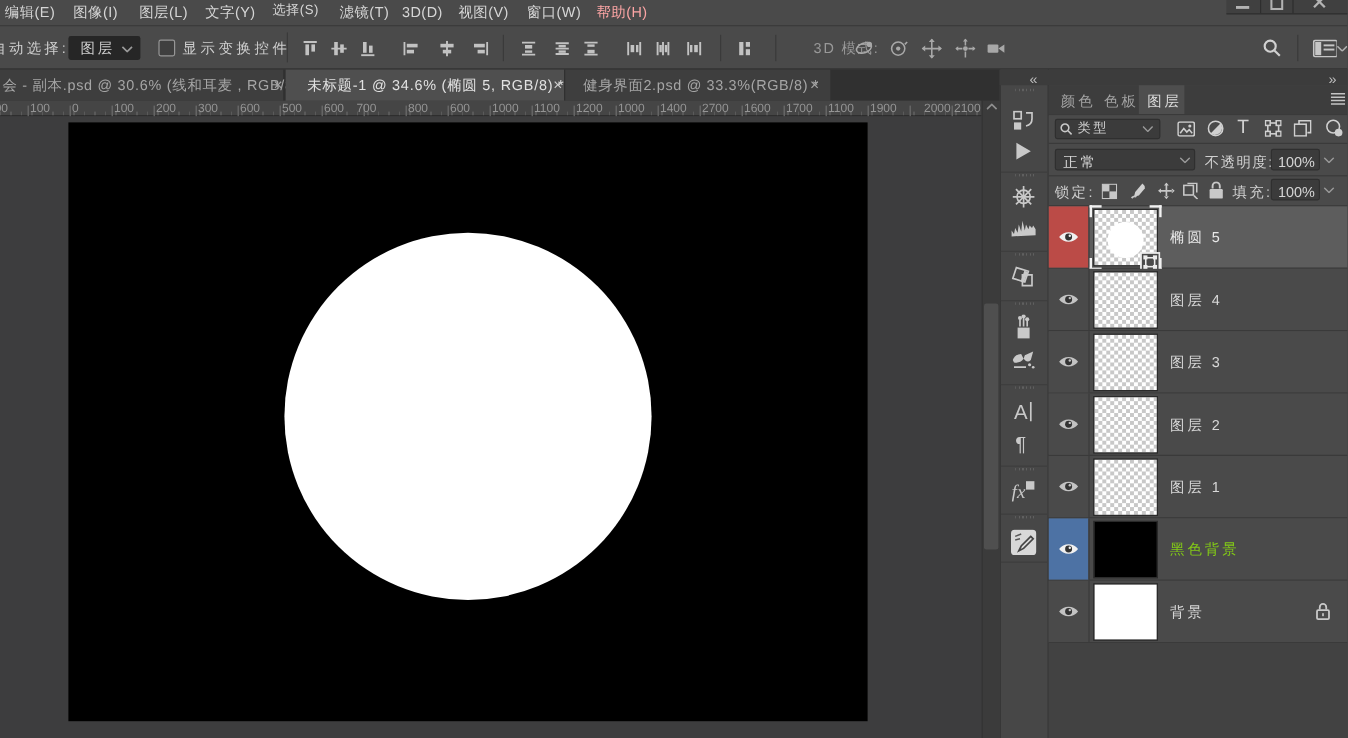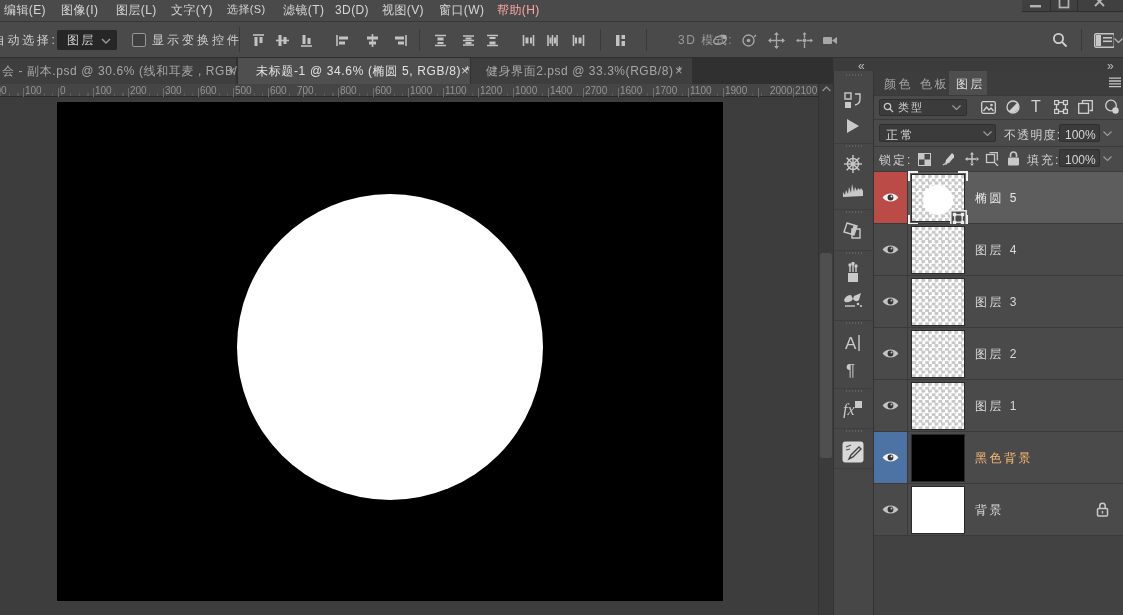--- a/index.html
+++ b/index.html
@@ -456,21 +456,21 @@
 <div class="ab" style="left:874px;top:432px;width:249px;height:51px;background:#4a4a4a"></div>
 <div class="ab" style="left:874px;top:483px;width:249px;height:1px;background:#3a3a3a"></div>
 <div class="ab" style="left:874px;top:432px;width:33px;height:51px;background:#4d72a4"></div>
 <div class="ab" style="left:907px;top:432px;width:1px;height:51px;background:#3a3a3a"></div>
 <svg class="ab" style="left:882px;top:452px;" width="17" height="11" viewBox="0 0 17 11">
     <path d="M0.6,5.5 C4.2,0.2 12.8,0.2 16.4,5.5 C12.8,10.8 4.2,10.8 0.6,5.5 Z" fill="#f0f0f0"></path>
     <circle cx="8.5" cy="5.5" r="2.9" fill="#333"></circle>
     <circle cx="9.5" cy="4.4" r="1" fill="#f0f0f0"></circle>
   </svg>
 <div class="ab" style="left:912px;top:435px;width:52px;height:46px;background:#000;outline:1px solid #2a2a2a"></div>
-<div class="t" style="left:975px;top:452px;font-size:12px;color:#fdba74;letter-spacing:2.5px">黑色背景</div>
+<div class="t" style="left:975px;top:452px;font-size:12px;color:#84cc16;letter-spacing:2.5px">黑色背景</div>
 <div class="ab" style="left:874px;top:484px;width:249px;height:51px;background:#4a4a4a"></div>
 <div class="ab" style="left:874px;top:535px;width:249px;height:1px;background:#3a3a3a"></div>
 <div class="ab" style="left:874px;top:484px;width:33px;height:51px;background:#4a4a4a"></div>
 <div class="ab" style="left:907px;top:484px;width:1px;height:51px;background:#3a3a3a"></div>
 <svg class="ab" style="left:882px;top:504px;" width="17" height="11" viewBox="0 0 17 11">
     <path d="M0.6,5.5 C4.2,0.2 12.8,0.2 16.4,5.5 C12.8,10.8 4.2,10.8 0.6,5.5 Z" fill="#c3c3c3"></path>
     <circle cx="8.5" cy="5.5" r="2.9" fill="#333"></circle>
     <circle cx="9.5" cy="4.4" r="1" fill="#c3c3c3"></circle>
   </svg>
 <div class="ab" style="left:912px;top:487px;width:52px;height:46px;background:#fff;outline:1px solid #2a2a2a"></div>

